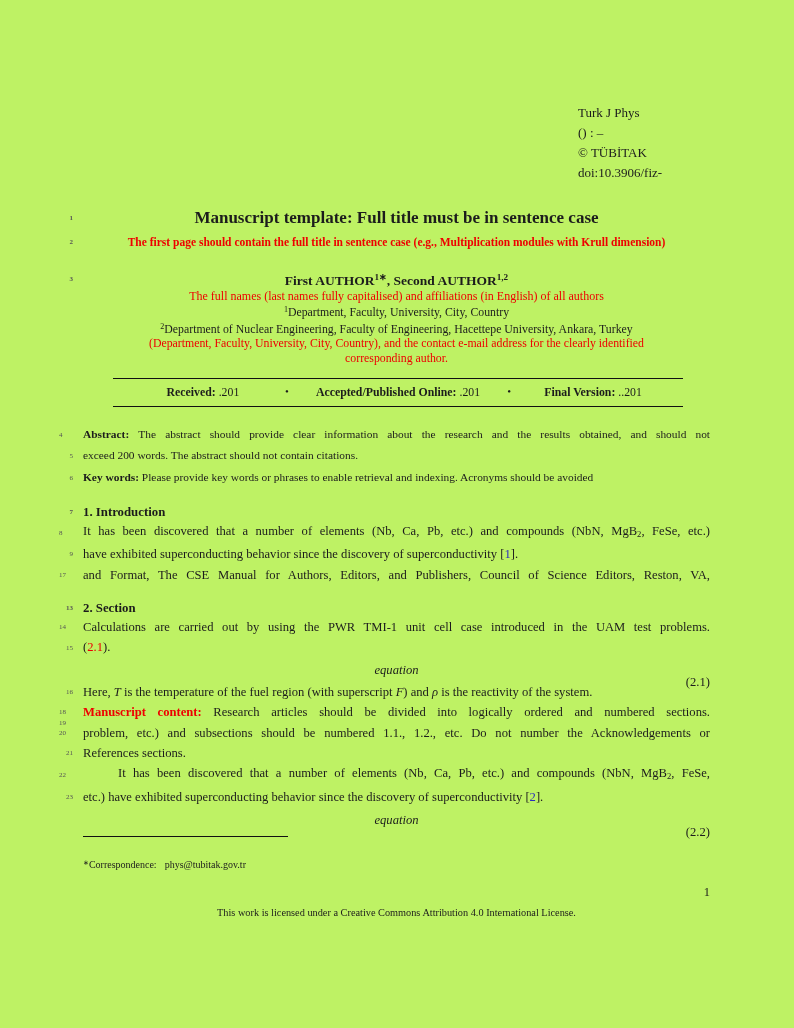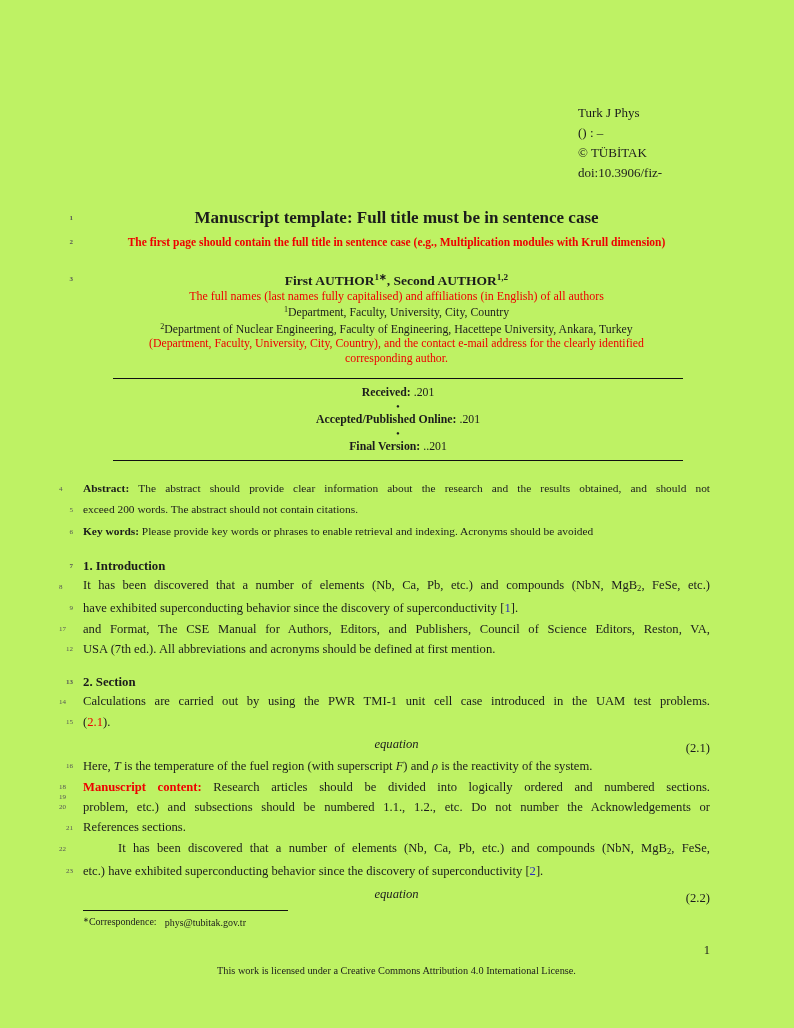--- a/index.html
+++ b/index.html
@@ -23,42 +23,42 @@
 
   .red { color:var(--accent-red); }
   .cite { color:var(--link-blue); }
   .b { font-weight:bold; }
   .it { font-style:italic; }
   sup.s { font-size:68%; vertical-align:0.5em; }
   sub.s { font-size:68%; vertical-align:-0.2em; }
 
   .dates { margin-top:13px; margin-left:30px; width:570px; box-sizing:border-box;
            border-top:1.4px solid #111; border-bottom:1.4px solid #111;
-           display:flex; align-items:center; padding:6px 12px; font-size:11.8px;flex-direction:column; }
+           display:flex; align-items:flex-start; padding:6px 12px; font-size:11.8px; }
   .dates .cell { text-align:center; }
   .c1 { flex:1; } .c2 { flex:1.35; } .c3 { flex:1; }
   .bullet { font-size:11px; padding:0 4px; }
 
   .fm-line { font-size:11.4px; line-height:21px; }
   .fm-top { margin-top:17px; }
   .kw-top { margin-top:1px; }
   .body-line { font-size:12.6px; line-height:20.4px; }
   .jfull { text-align:justify; text-align-last:justify; }
   .indent { padding-left:35px; }
   .heading { font-weight:bold; font-size:12.8px; line-height:18px; }
   .h1m { margin-top:15px; } .h2m { margin-top:14px; } .h3m { margin-top:20px; }
 
   .eq-row { position:relative; text-align:center; font-size:12.6px; line-height:18px; }
   .eq1m { margin-top:3px; } .eq2m { margin-top:4px; }
   .after-eq { margin-top:3px; }
   .eq-body { font-style:italic; }
-  .eq-num { position:absolute; right:0; top:4px; font-style:normal;text-align:center; }
+  .eq-num { position:absolute; right:0; top:12px; font-style:normal;text-align:center; }
 
   .fn-rule { margin-top:7px; width:205px; border-top:1.2px solid #111; }
-  .fn-line { margin-top:3px; font-size:10px; line-height:13px; }
+  .fn-line { margin-top:20px; font-size:10px; line-height:13px; }
   .fn-email { margin-left:8px; }
   .fnsup { font-size:7px; vertical-align:0.45em; }
 
   .page-num { margin-top:14px; text-align:right; font-size:12.5px; line-height:14px; }
   .license { margin-top:7px; text-align:center; font-size:10.3px; line-height:13px; }
 </style>
 </head>
 <body>
 
 <div class="page">
@@ -99,21 +99,20 @@
     <div class="line fm-line"><span class="lineno">5</span><span>exceed 200 words. The abstract should not contain citations.</span></div>
 
     <div class="line fm-line kw-top"><span class="lineno">6</span><span class="b">Key words: </span><span>Please provide key words or phrases to enable retrieval and indexing. Acronyms should be avoided</span></div>
 
     <div class="line heading h1m"><span class="lineno">7</span><span>1. Introduction</span></div>
 
     <div class="line body-line jfull"><span class="lineno">8</span><span>It has been discovered that a number of elements (Nb, Ca, Pb, etc.) and compounds (NbN, MgB</span><sub class="s">2</sub><span>, FeSe, etc.)</span></div>
     <div class="line body-line"><span class="lineno">9</span><span>have exhibited superconducting behavior since the discovery of superconductivity [</span><span class="cite">1</span><span>].</span></div>
 
     <div class="line body-line jfull"><span class="lineno">17</span><span>and Format, The CSE Manual for Authors, Editors, and Publishers, Council of Science Editors, Reston, VA,</span></div>
-    <div class="line body-line"><span class="lineno">12</span><span>USA (7th ed.). All abbreviations and acronyms should be defined at first mention.</span></div>
 
     <div class="line heading h2m"><span class="lineno">13</span><span>2. Section</span></div>
 
     <div class="line body-line jfull"><span class="lineno">14</span><span>Calculations are carried out by using the PWR TMI-1 unit cell case introduced in the UAM test problems.</span></div>
     <div class="line body-line"><span class="lineno">15</span><span>(</span><span class="red">2.1</span><span>).</span></div>
 
     <div class="eq-row eq1m"><span class="eq-body">equation</span><span class="eq-num">(2.1)</span></div>
 
     <div class="line body-line after-eq"><span class="lineno">16</span><span>Here, </span><span class="it">T</span><span> is the temperature of the fuel region (with superscript </span><span class="it">F</span><span>) and </span><span class="it">ρ</span><span> is the reactivity of the system.</span></div>
 

